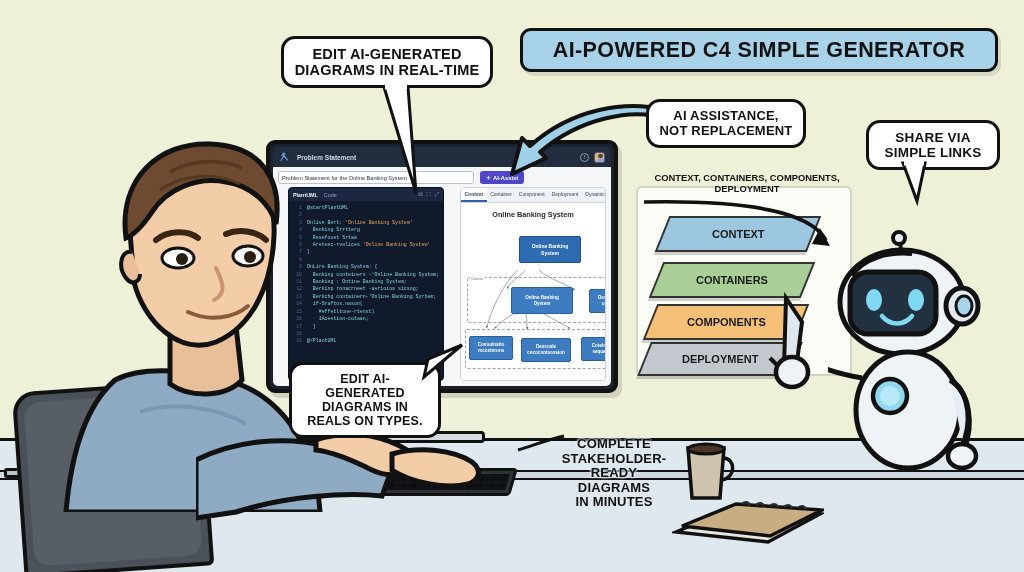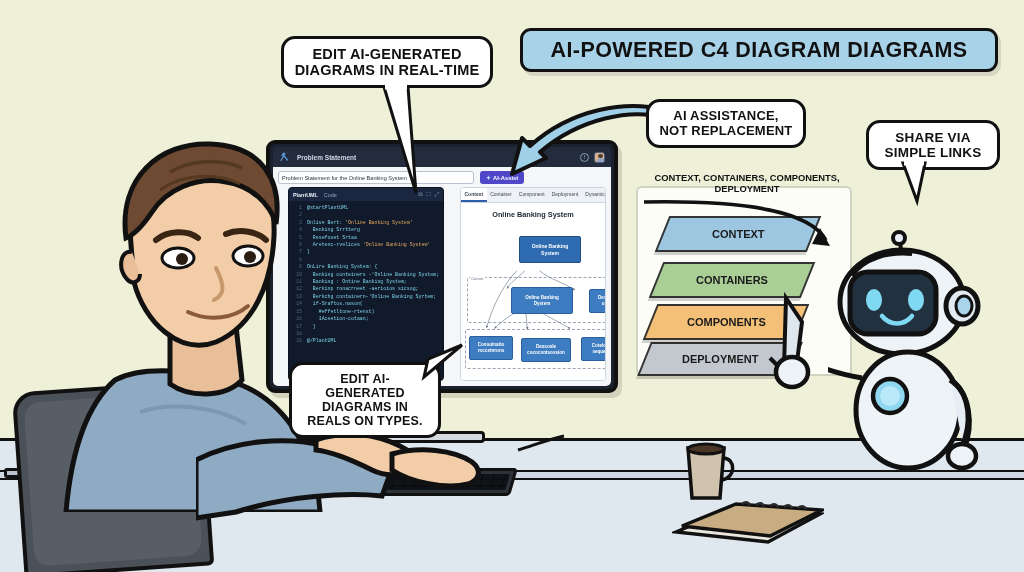--- a/index.html
+++ b/index.html
@@ -168,21 +168,21 @@
 </style>
 </head>
 <body>
 
 <div id="scene">
 
   <div class="desk-top"></div>
   <div class="desk-edge"></div>
 
   <div class="title-banner">
-    <span>AI-POWERED C4 DIAGRAM DIAGRAMS</span>
+    <span>AI-POWERED C4 SIMPLE GENERATOR</span>
   </div>
 
   <div class="mon-stand"></div>
   <div class="mon-base"></div>
 
   <div class="monitor">
     <div class="mon-inner">
 
       <div class="app-topbar">
         <svg class="app-logo" viewBox="0 0 24 24">
@@ -430,17 +430,20 @@
     </svg>
   </div>
 
   <div class="bubble" style="left:289px;top:362px;width:152px;font-size:12.5px;">
     <span>EDIT AI-GENERATED<br>DIAGRAMS IN<br>REALS ON TYPES.</span>
     <svg style="position:absolute;left:130px;top:-14px;width:44px;height:30px;overflow:visible;">
       <path d="M2 26 L6 8 L40 -6 Z" fill="#fff" stroke="#111" stroke-width="3"></path>
     </svg>
   </div>
 
+  <div class="bubble" style="left:551px;top:430px;width:126px;font-size:13px;background:none;border:none;color:#111;text-shadow:0 0 3px #dfe7ef,0 0 3px #dfe7ef,0 0 3px #dfe7ef;">
+    <span>COMPLETE<br>STAKEHOLDER-<br>READY<br>DIAGRAMS<br>IN MINUTES</span>
+  </div>
   <svg class="leader" style="left:516px;top:424px;width:50px;height:30px;">
     <path d="M2 26 C16 22 30 16 48 12" stroke="#111" stroke-width="3" fill="none"></path>
   </svg>
 
 </div>
 
 </body></html>

